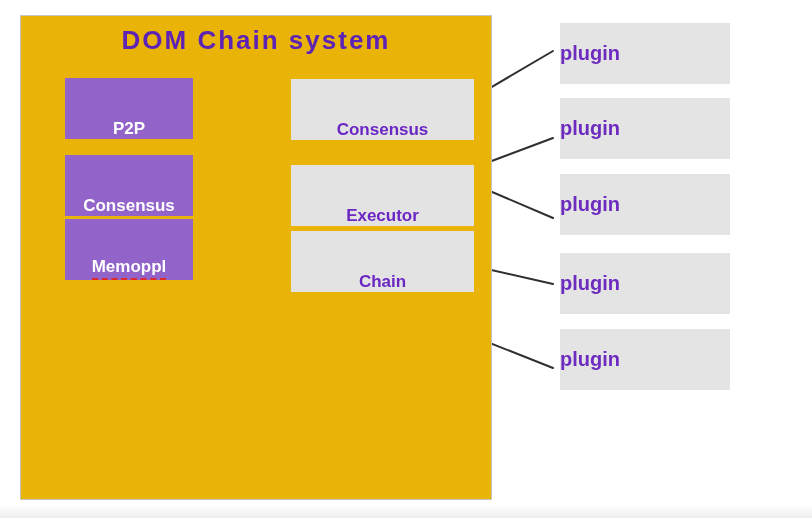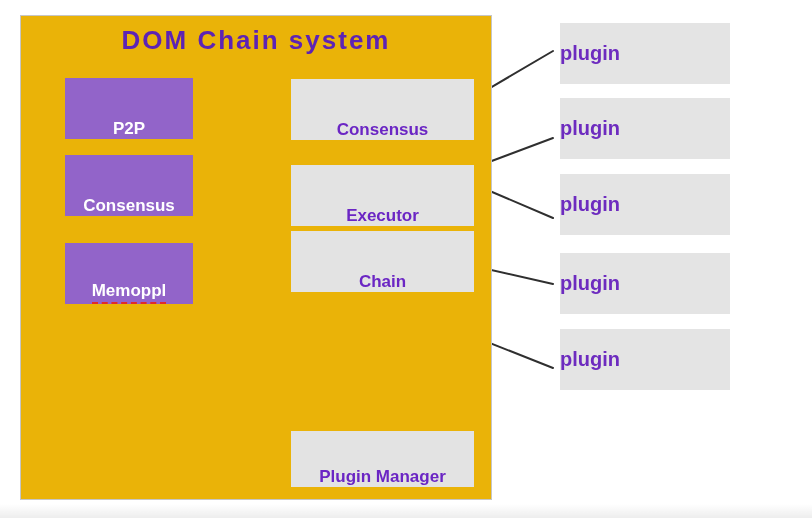--- a/index.html
+++ b/index.html
@@ -123,35 +123,32 @@
 
   <div class="system-box">
     <div class="diagram-title">DOM Chain system</div>
 
     <div class="box pbox" style="top:62px">
       <span>P2P</span>
     </div>
     <div class="box pbox" style="top:139px">
       <span>Consensus</span>
     </div>
-    <div class="box pbox" style="top:227px">
+    <div class="box pbox" style="top:203px">
       <span class="misspelled">Memoppl</span>
     </div>
 
     <div class="box gbox" style="top:63px">
       <span>Consensus</span>
     </div>
     <div class="box gbox" style="top:149px">
       <span>Executor</span>
     </div>
     <div class="box gbox" style="top:215px">
       <span>Chain</span>
-    </div>
-    <div class="box gbox" style="top:415px; height:56px">
-      <span>Plugin Manager</span>
     </div>
   </div>
 
   <div class="plugin-box" style="top:23px">
     <span>plugin</span>
   </div>
   <div class="plugin-box" style="top:98px">
     <span>plugin</span>
   </div>
   <div class="plugin-box" style="top:174px">

